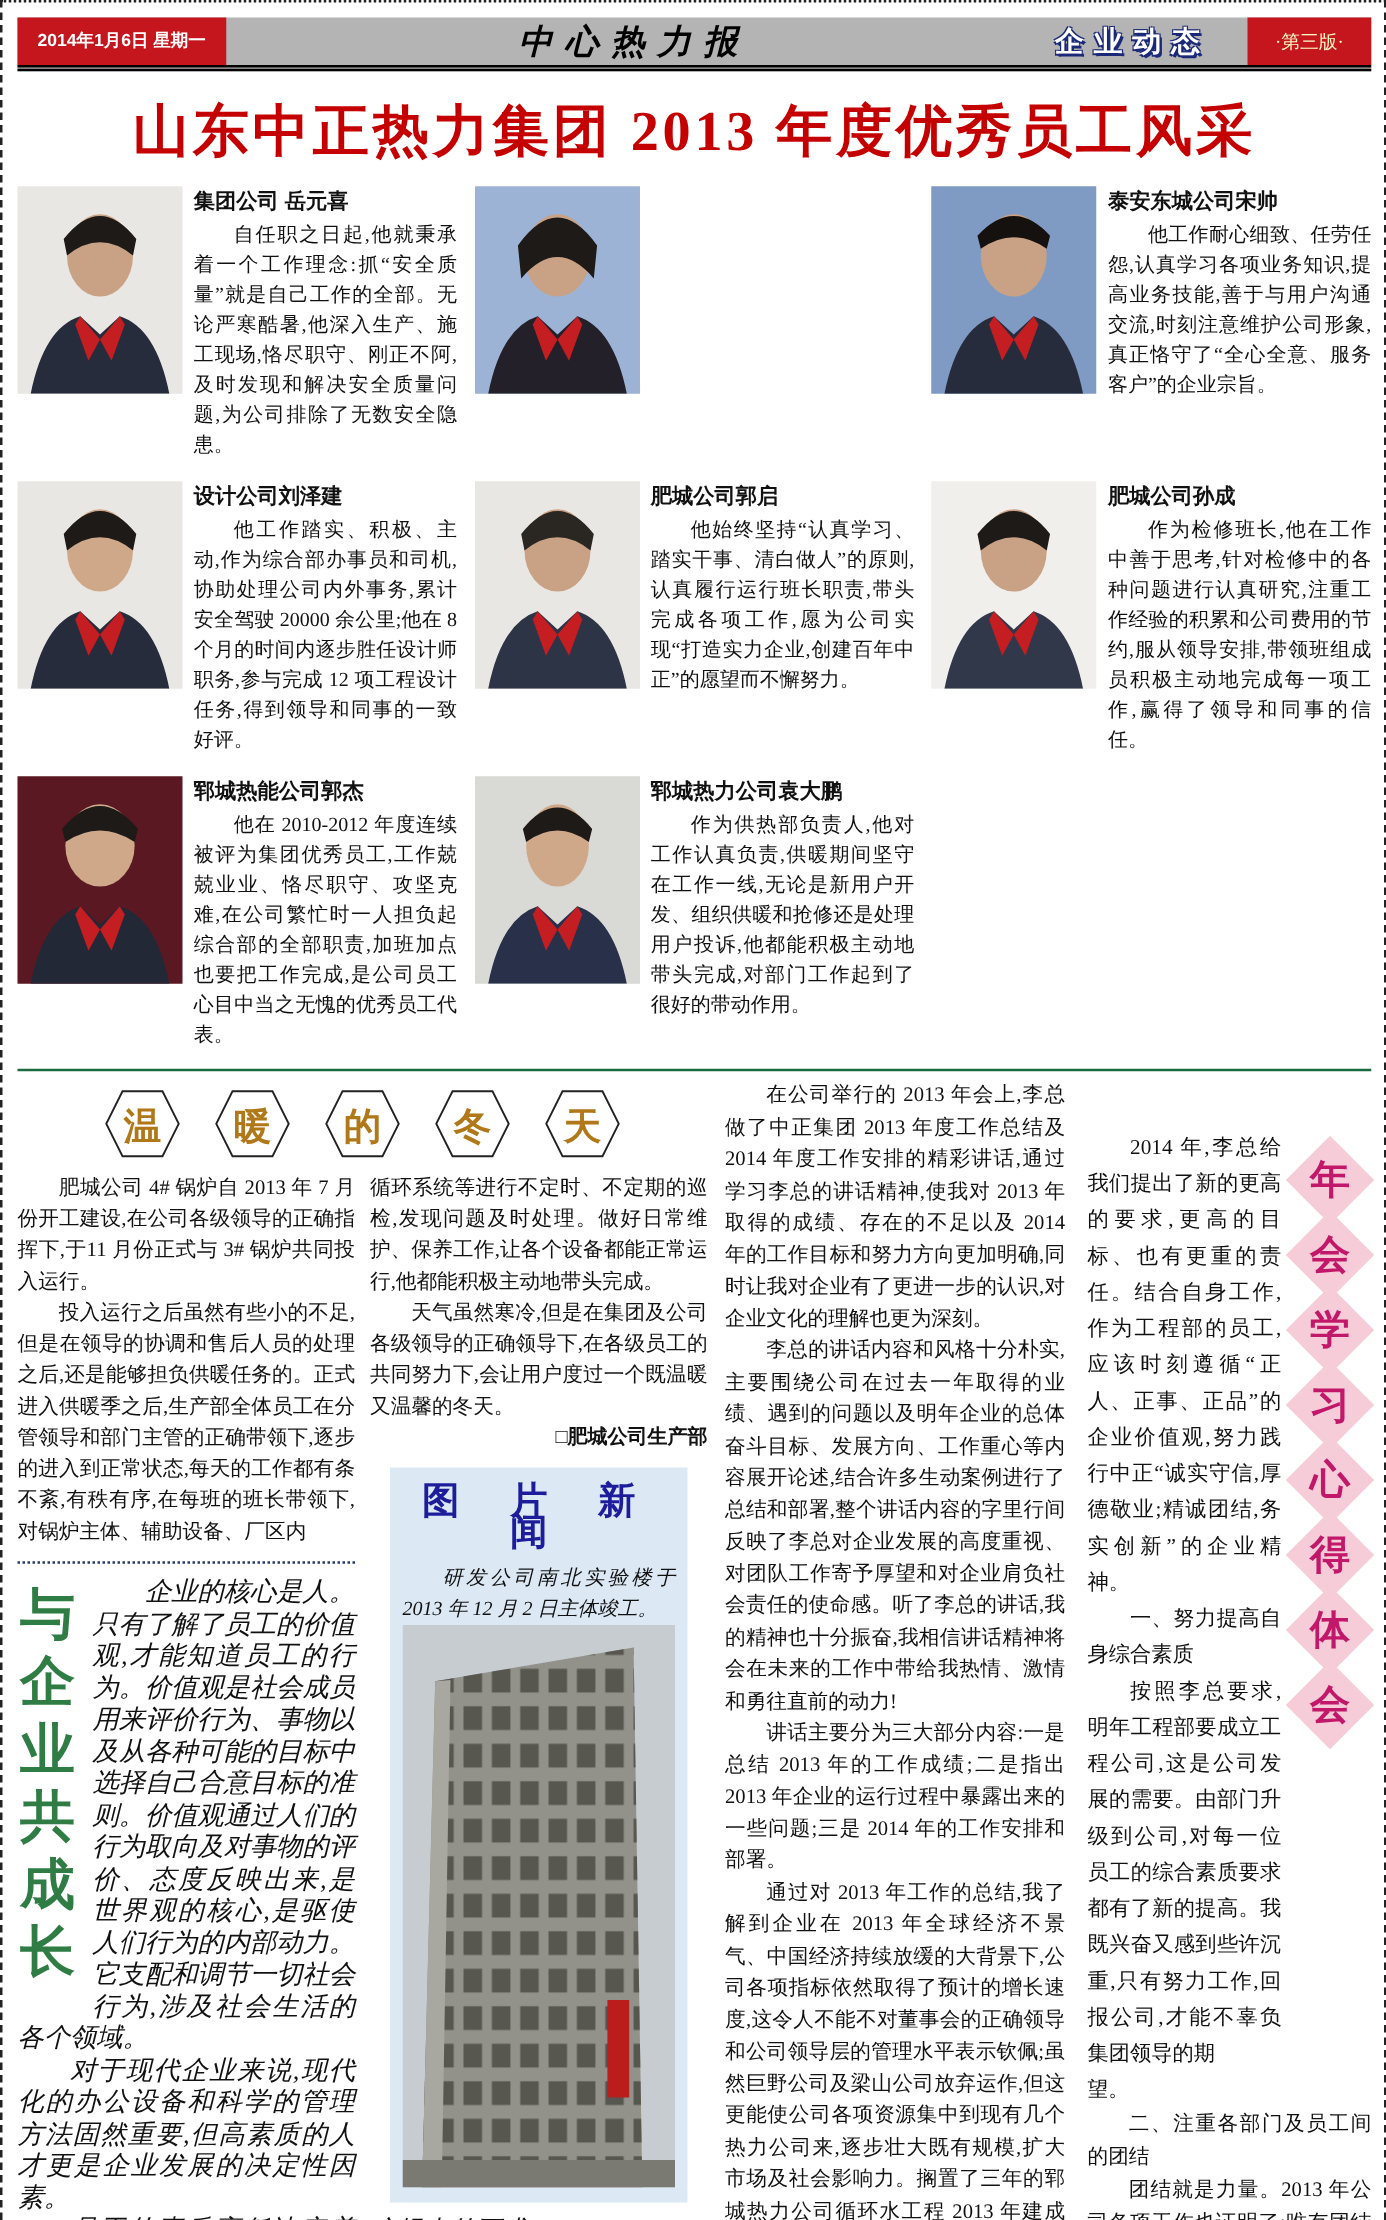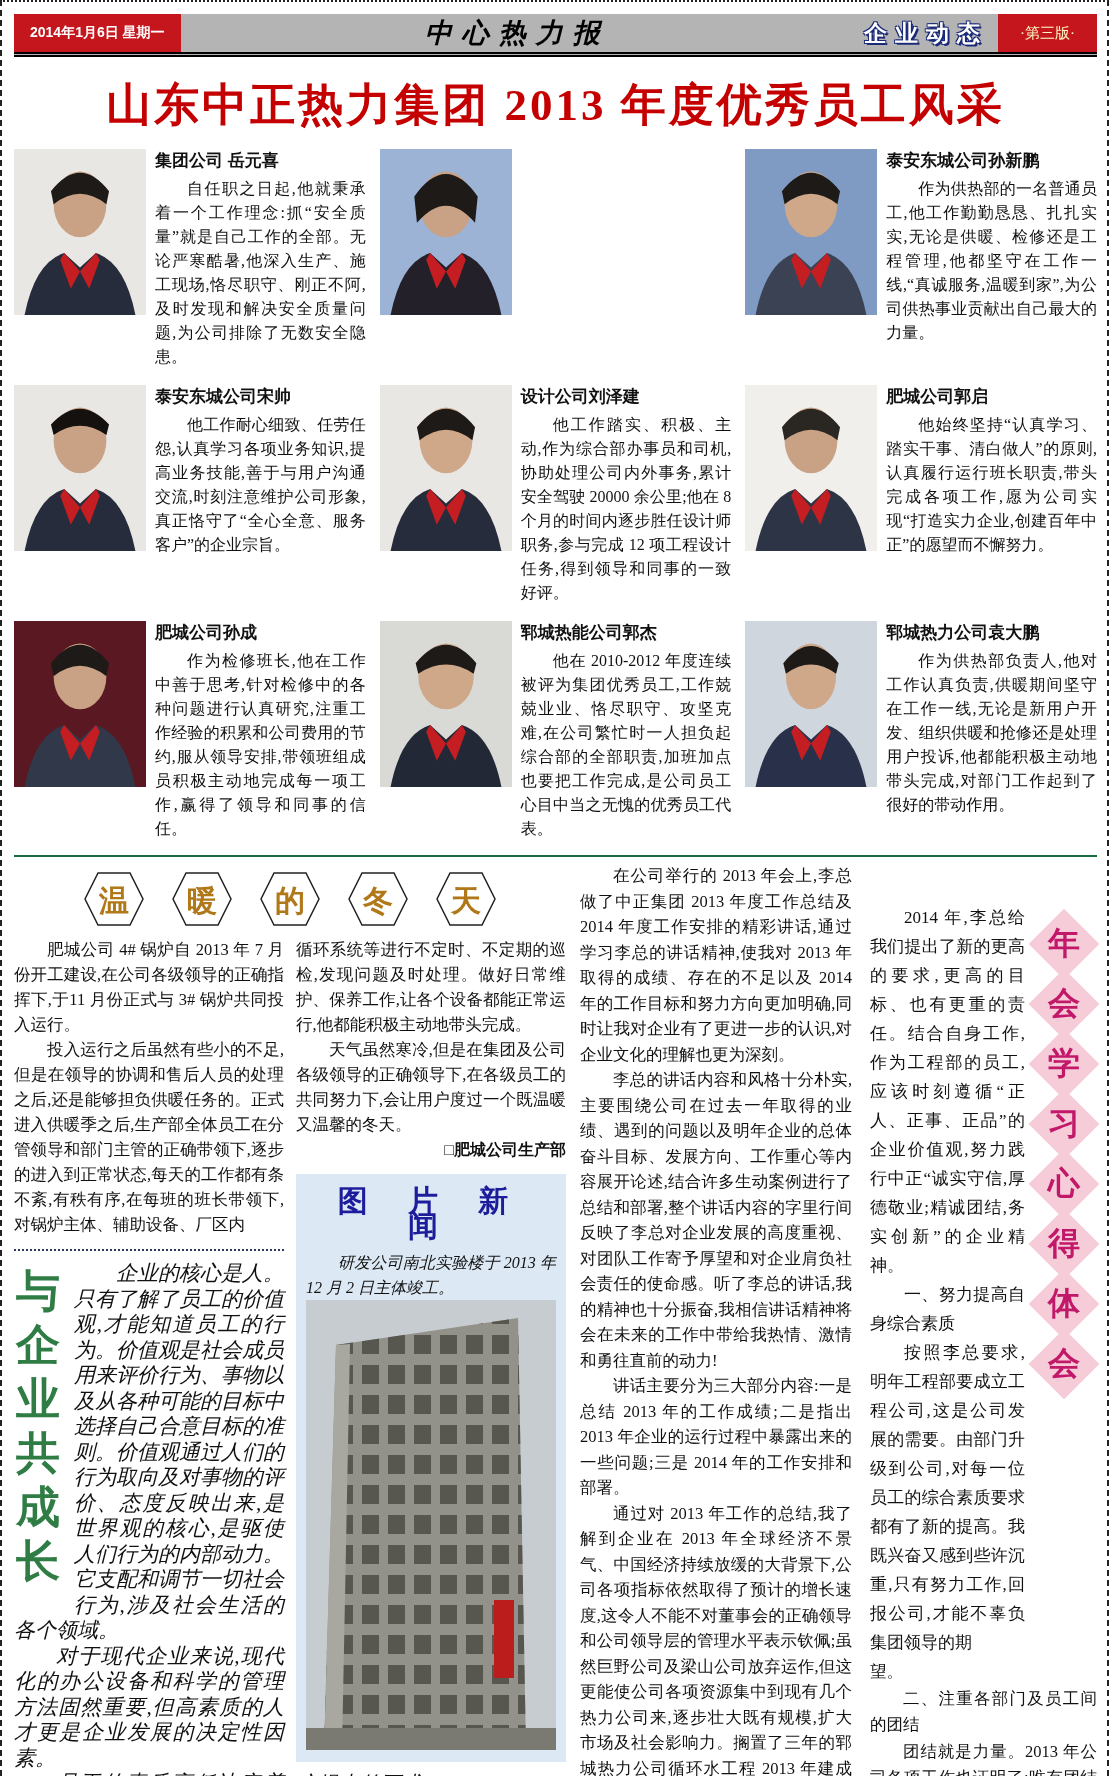--- a/index.html
+++ b/index.html
@@ -4,21 +4,21 @@
 <style>
   html,body { margin:0; padding:0; background:#f2f2f2; }
   .page {
     position:relative; width:1109px; height:1776px; margin:0 auto;
     background:#fff; box-sizing:border-box; padding:12px 10px 0 12px;
     border-left:2px dashed #222; border-right:2px dashed #222; border-top:2px dotted #222;
     font-family:"Liberation Serif", serif; color:#111; overflow:hidden;
   }
   
   .mast { display:flex; align-items:stretch; height:38px; background:#b4b4b4;
-          border-bottom:5px double #000; }
+          border-bottom:5px double #000;gap:20px; }
   .date-badge { background:#c4161c; color:#fff; display:flex; align-items:center;
           padding:0 16px; font-family:"Liberation Sans",sans-serif; font-size:14px;
           font-weight:bold; flex:0 0 auto; }
   .mast-title { flex:1; display:flex; align-items:center; justify-content:center;
           font-size:27px; font-weight:bold; font-style:italic; letter-spacing:10px; color:#000; }
   .section-badge { display:flex; align-items:center; padding:0 10px;
           font-family:"Liberation Sans",sans-serif; font-weight:bold; font-size:23px;
           letter-spacing:8px; color:#fff;
           text-shadow:-1px -1px 0 #1b2a78,1px -1px 0 #1b2a78,-1px 1px 0 #1b2a78,1px 1px 0 #1b2a78,2px 2px 0 #1b2a78; }
   .edition-badge { background:#c4161c; color:#fef9c3; display:flex; align-items:center;
@@ -58,21 +58,21 @@
           font-size:16px; margin:4px 0 0; }
   .dash-rule { border:none; border-top:2px dotted #2a3a66; margin:12px 0 10px; }
   
   .grow { font-style:italic; }
   .grow-vtitle { float:left; width:48px; margin:4px 12px 4px 0; text-align:center; }
   .grow-vtitle span { display:block; font-size:44px; line-height:54px; font-weight:bold;
           font-style:normal; color:#2f7d45; }
   .grow p { margin:0; font-size:21px; line-height:25.5px; text-indent:2em; text-align:justify; }
   .grow p.noind { text-indent:0; }
   
-  .pn-box { background:#dce9f5; padding:10px 10px 12px; margin:12px 0 10px; }
+  .pn-box { background:#dce9f5; padding:10px 10px 12px; margin:12px 16px 10px; }
   .pn-title { color:#1d1d9c; font-weight:bold; font-size:30px; text-align:center;
           letter-spacing:16px; font-family:"Liberation Sans",sans-serif; margin:4px 0 12px; }
   .pn-caption { font-style:italic; font-size:16px; line-height:25px; margin:0 4px 10px;
           text-indent:2em; }
   .pn-photo svg { width:100%; height:450px; display:block; }
   
   .amc { width:272px; flex:0 0 auto; margin-right:18px; font-size:16.5px; line-height:25.5px;
           text-align:justify; }
   .amc p { margin:0; text-indent:2em; }
   .amr { flex:1; min-width:0; }
@@ -126,35 +126,20 @@
           <svg viewBox="0 0 100 126" preserveAspectRatio="none">
             <ellipse cx="50" cy="42" rx="20" ry="25" fill="#c9a184"></ellipse>
             <path d="M26 36 Q50 2 74 36 L72 56 Q50 30 28 56 Z" fill="#1d1a18"></path>
             <path d="M8 126 Q16 86 38 79 L50 90 L62 79 Q84 86 92 126 Z" fill="#23202a"></path>
             <path d="M38 79 L50 93 L43 106 L35 84 Z" fill="#c41e22"></path>
             <path d="M62 79 L50 93 L57 106 L65 84 Z" fill="#c41e22"></path>
           </svg>
         </div>
     </div>
 
-    <div class="profile">
-      <div class="photo">
-          <svg viewBox="0 0 100 126" preserveAspectRatio="none">
-            <ellipse cx="50" cy="42" rx="20" ry="25" fill="#cfa88a"></ellipse>
-            <path d="M28 32 Q50 4 72 32 L70 42 Q50 26 30 42 Z" fill="#1d1a18"></path>
-            <path d="M8 126 Q16 86 38 79 L50 90 L62 79 Q84 86 92 126 Z" fill="#3a4254"></path>
-            <path d="M38 79 L50 93 L43 106 L35 84 Z" fill="#c41e22"></path>
-            <path d="M62 79 L50 93 L57 106 L65 84 Z" fill="#c41e22"></path>
-          </svg>
-        </div>
-      <div class="pbody">
-          <p class="pname">泰安东城公司孙新鹏</p>
-          <p class="ptext">作为供热部的一名普通员工,他工作勤勤恳恳、扎扎实实,无论是供暖、检修还是工程管理,他都坚守在工作一线,“真诚服务,温暖到家”,为公司供热事业贡献出自己最大的力量。</p>
-        </div>
-    </div>
 
     <div class="profile">
       <div class="photo">
           <svg viewBox="0 0 100 126" preserveAspectRatio="none">
             <ellipse cx="50" cy="42" rx="20" ry="25" fill="#c9a184"></ellipse>
             <path d="M28 30 Q50 6 72 30 L70 38 Q50 24 30 38 Z" fill="#14110f"></path>
             <path d="M8 126 Q16 86 38 79 L50 90 L62 79 Q84 86 92 126 Z" fill="#262c3b"></path>
             <path d="M38 79 L50 93 L43 106 L35 84 Z" fill="#c41e22"></path>
             <path d="M62 79 L50 93 L57 106 L65 84 Z" fill="#c41e22"></path>
           </svg>

